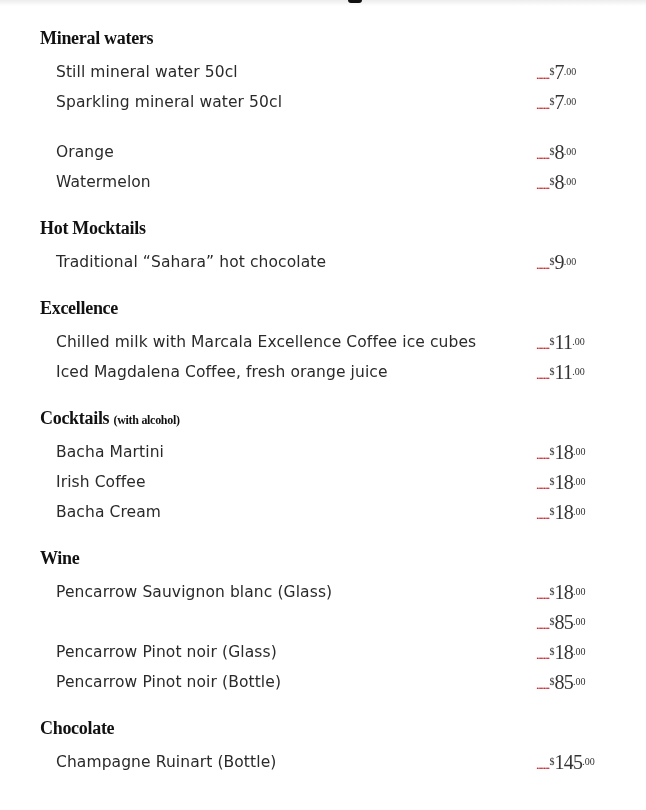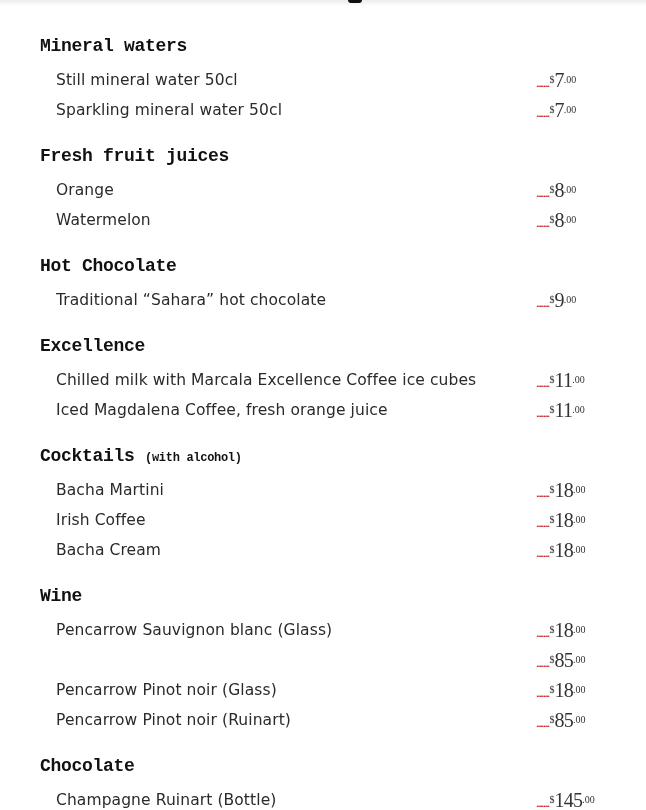--- a/index.html
+++ b/index.html
@@ -31,29 +31,28 @@
     .menu {
       position: absolute;
       left: 40px;
       top: 27px;
       width: 570px;
     }
     .section {
       margin-bottom: 20px;
     }
     .section-heading {
-      font-family: Liberation Mono, monospace;
+      font-family: Liberation Serif, serif;
       font-weight: bold;
       font-size: 18px;
       letter-spacing: -0.3px;
       color: #111111;
       height: 24px;
       line-height: 22px;
       margin-bottom: 6px;
-      margin-top: 8px;
     }
     .section-heading .sub {
       font-size: 12px;
       letter-spacing: -0.3px;
     }
     .item {
       position: relative;
       height: 30px;
       line-height: 30px;
       margin-left: 16px;
@@ -126,21 +125,20 @@
     <span class="price">
       <span class="leader">.........</span>
       <span class="currency">$</span>
       <span class="amount">7</span>
       <span class="cents">.00</span>
     </span>
   </div>
       </div>
   </div>
     <div class="section">
-    <div class="section-heading"><span>Fresh fruit juices</span><span class="sub"></span></div>
     <div class="items">
         <div class="item">
     <span class="item-name">Orange</span>
     <span class="price">
       <span class="leader">.........</span>
       <span class="currency">$</span>
       <span class="amount">8</span>
       <span class="cents">.00</span>
     </span>
   </div>
@@ -149,21 +147,21 @@
     <span class="price">
       <span class="leader">.........</span>
       <span class="currency">$</span>
       <span class="amount">8</span>
       <span class="cents">.00</span>
     </span>
   </div>
       </div>
   </div>
     <div class="section">
-    <div class="section-heading"><span>Hot Chocolate</span><span class="sub"></span></div>
+    <div class="section-heading"><span>Hot Mocktails</span><span class="sub"></span></div>
     <div class="items">
         <div class="item">
     <span class="item-name">Traditional “Sahara” hot chocolate</span>
     <span class="price">
       <span class="leader">.........</span>
       <span class="currency">$</span>
       <span class="amount">9</span>
       <span class="cents">.00</span>
     </span>
   </div>
@@ -247,21 +245,21 @@
         <div class="item">
     <span class="item-name">Pencarrow Pinot noir (Glass)</span>
     <span class="price">
       <span class="leader">.........</span>
       <span class="currency">$</span>
       <span class="amount">18</span>
       <span class="cents">.00</span>
     </span>
   </div>
         <div class="item">
-    <span class="item-name">Pencarrow Pinot noir (Ruinart)</span>
+    <span class="item-name">Pencarrow Pinot noir (Bottle)</span>
     <span class="price">
       <span class="leader">.........</span>
       <span class="currency">$</span>
       <span class="amount">85</span>
       <span class="cents">.00</span>
     </span>
   </div>
       </div>
   </div>
     <div class="section">

